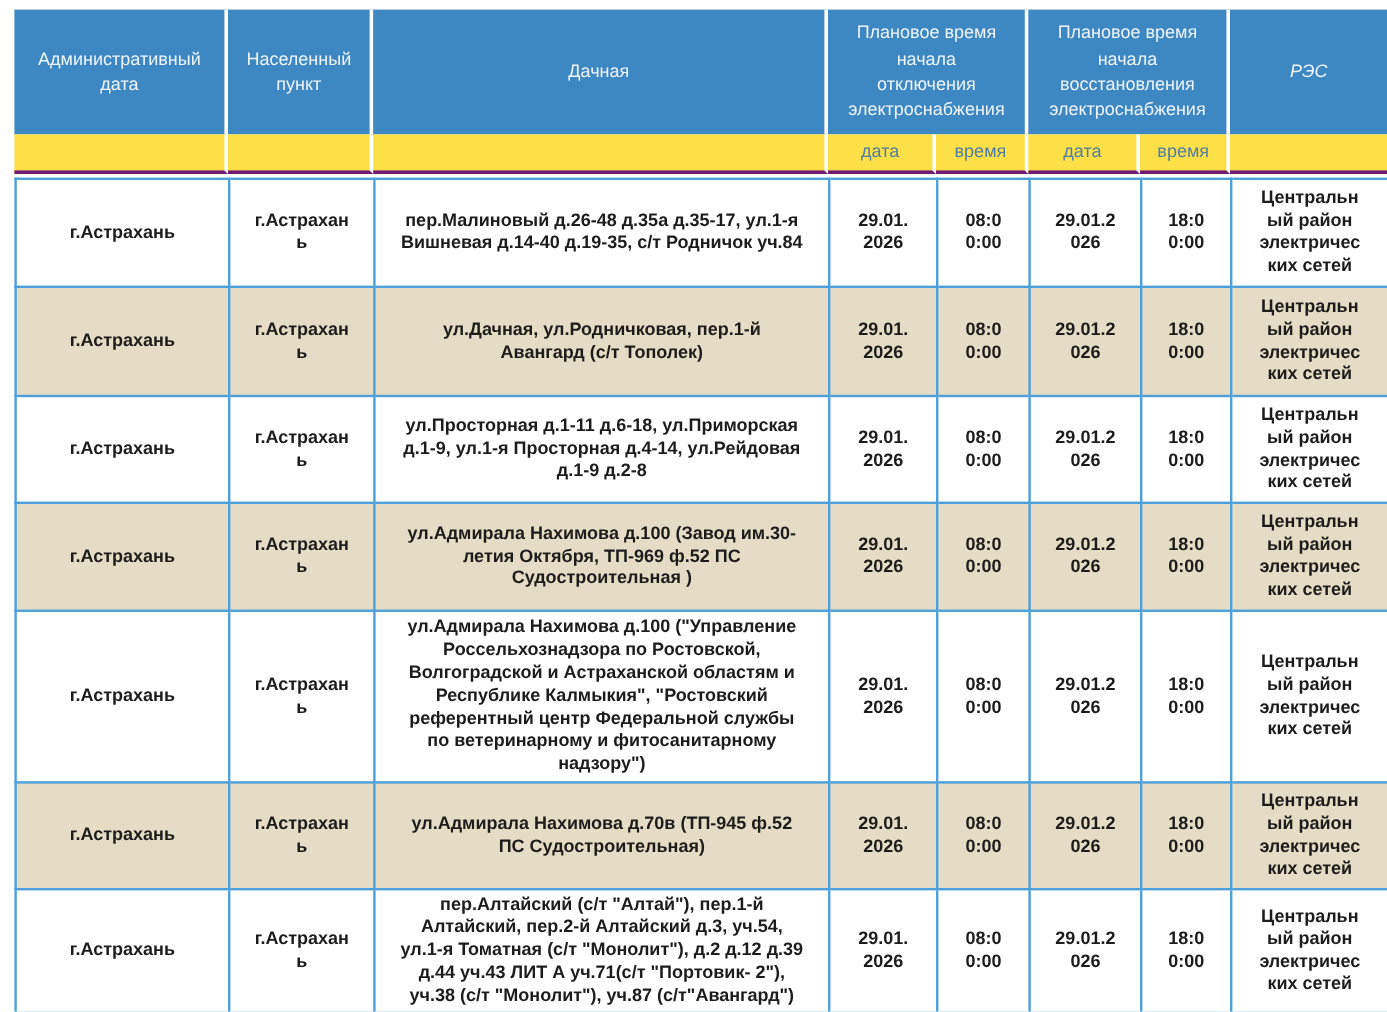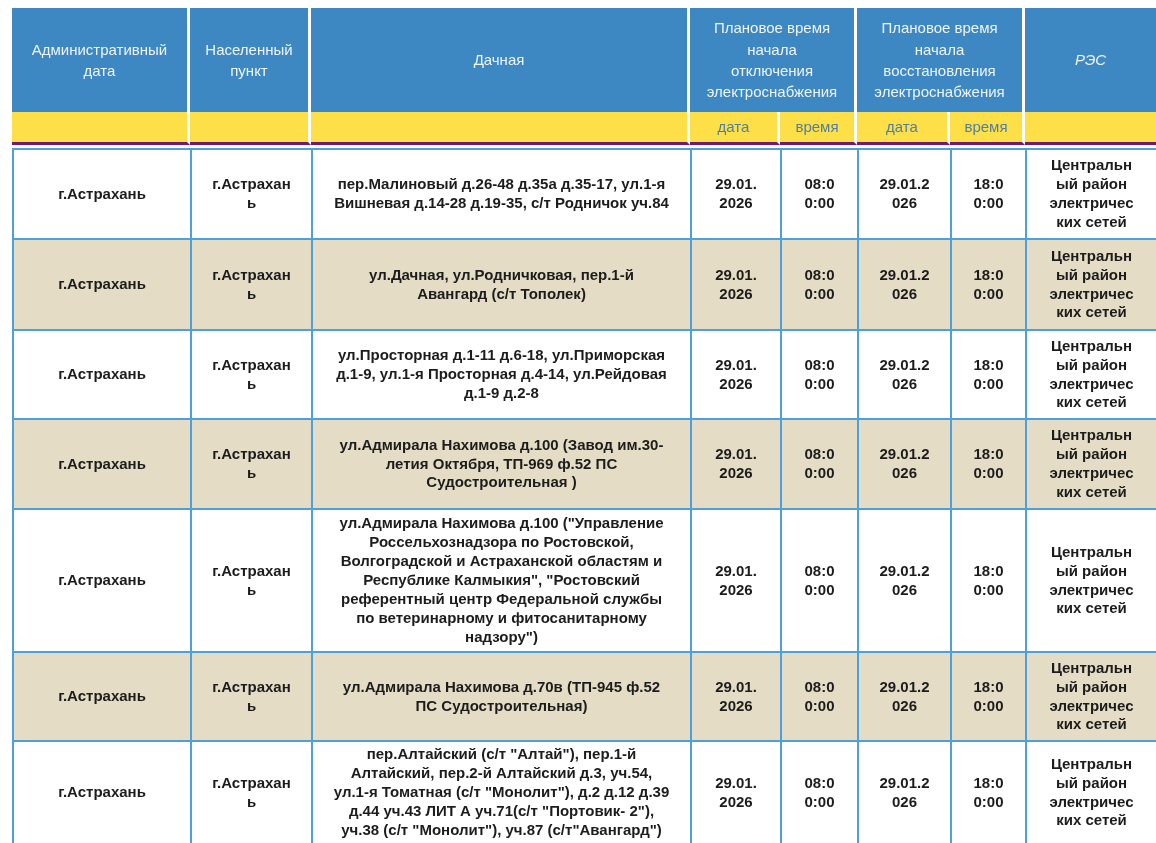--- a/index.html
+++ b/index.html
@@ -114,21 +114,21 @@
         <col style="width:77px">
         <col style="width:93px">
       <col style="width:75px">
         <col style="width:131px">
     </colgroup>
 
     <tbody>
         <tr class="r1">
       <td>г.Астрахань</td>
       <td>г.Астрахань</td>
-      <td>пер.Малиновый д.26-48 д.35а д.35-17, ул.1-я Вишневая д.14-28 д.19-35, с/т Родничок уч.84</td>
+      <td>пер.Малиновый д.26-48 д.35а д.35-17, ул.1-я Вишневая д.14-40 д.19-35, с/т Родничок уч.84</td>
       <td>29.01.2026</td>
       <td>08:00:00</td>
       <td>29.01.2026</td>
       <td>18:00:00</td>
       <td>Центральный район электрических сетей</td>
     </tr>
 
     <tr class="r2 alt">
       <td>г.Астрахань</td>
       <td>г.Астрахань</td>

